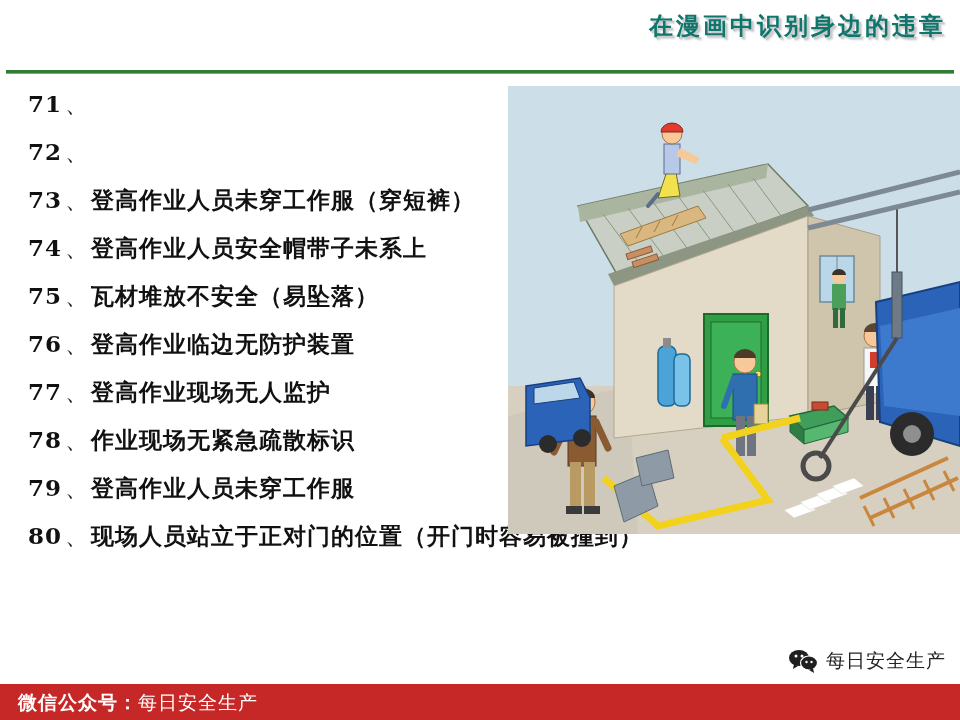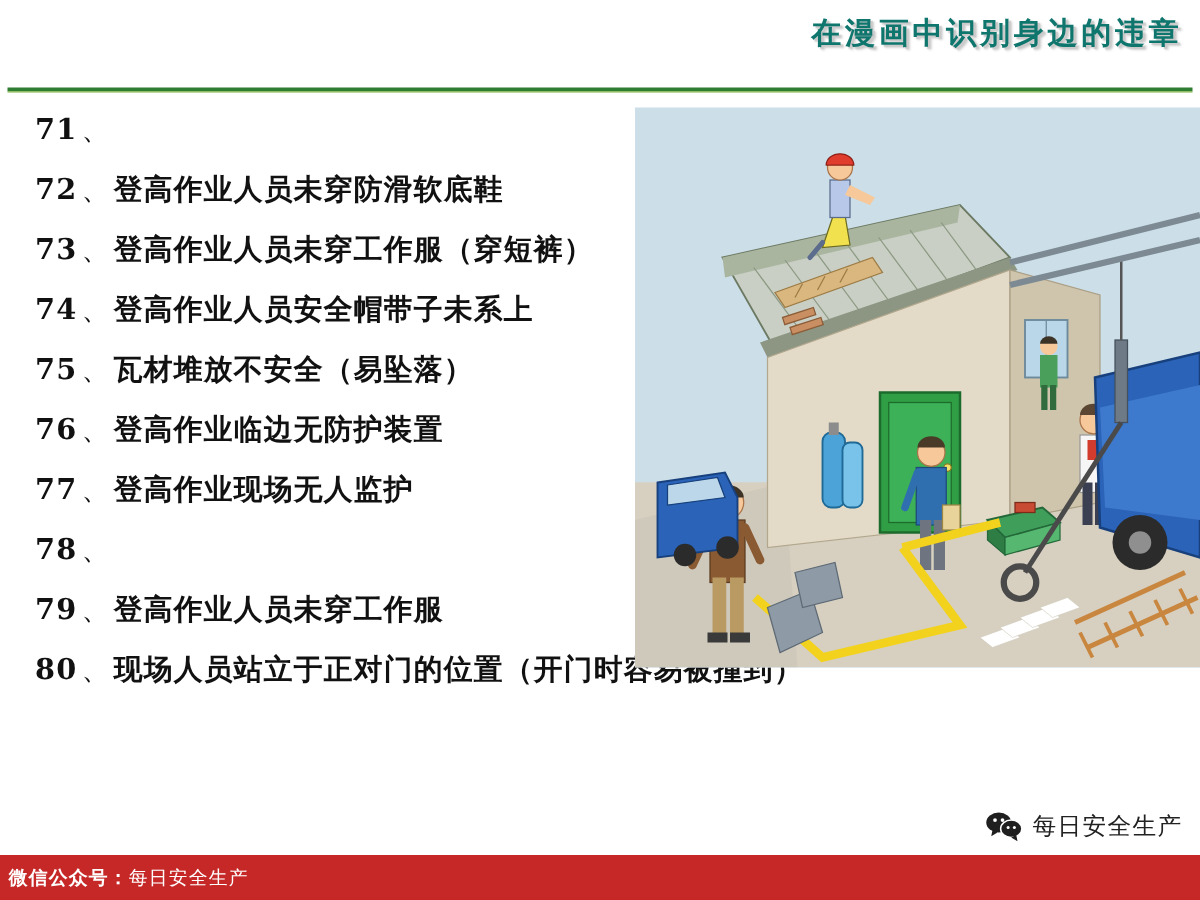--- a/index.html
+++ b/index.html
@@ -92,23 +92,23 @@
 
   
   .footer-bar {
     position: absolute;
     left: 0;
     bottom: 0;
     width: 960px;
     height: 36px;
     background: #c62828;
     color: #ffffff;
-    font-size: 15px;
+    font-size: 19px;
     line-height: 36px;
-    padding-left: 7px;
+    padding-left: 18px;
     box-sizing: border-box;
     letter-spacing: 1px;
     font-family: "DejaVu Sans", sans-serif;
   }
   .footer-bar .bold { font-weight: bold; }
 
   .wechat-badge {
     position: absolute;
     right: 14px;
     bottom: 46px;
@@ -134,21 +134,20 @@
 <div class="list">
 
   <div class="list-item">
     <span class="item-num">71</span>
     <span class="item-sep">、</span>
   </div>
 
   <div class="list-item">
     <span class="item-num">72</span>
     <span class="item-sep">、</span>
-    <span class="item-text">登高作业人员未穿防滑软底鞋</span>
   </div>
 
   <div class="list-item">
     <span class="item-num">73</span>
     <span class="item-sep">、</span>
     <span class="item-text">登高作业人员未穿工作服（穿短裤）</span>
   </div>
 
   <div class="list-item">
     <span class="item-num">74</span>
@@ -170,20 +169,21 @@
 
   <div class="list-item">
     <span class="item-num">77</span>
     <span class="item-sep">、</span>
     <span class="item-text">登高作业现场无人监护</span>
   </div>
 
   <div class="list-item">
     <span class="item-num">78</span>
     <span class="item-sep">、</span>
+    <span class="item-text">作业现场无紧急疏散标识</span>
   </div>
 
   <div class="list-item">
     <span class="item-num">79</span>
     <span class="item-sep">、</span>
     <span class="item-text">登高作业人员未穿工作服</span>
   </div>
 
   <div class="list-item last">
     <span class="item-num">80</span>

